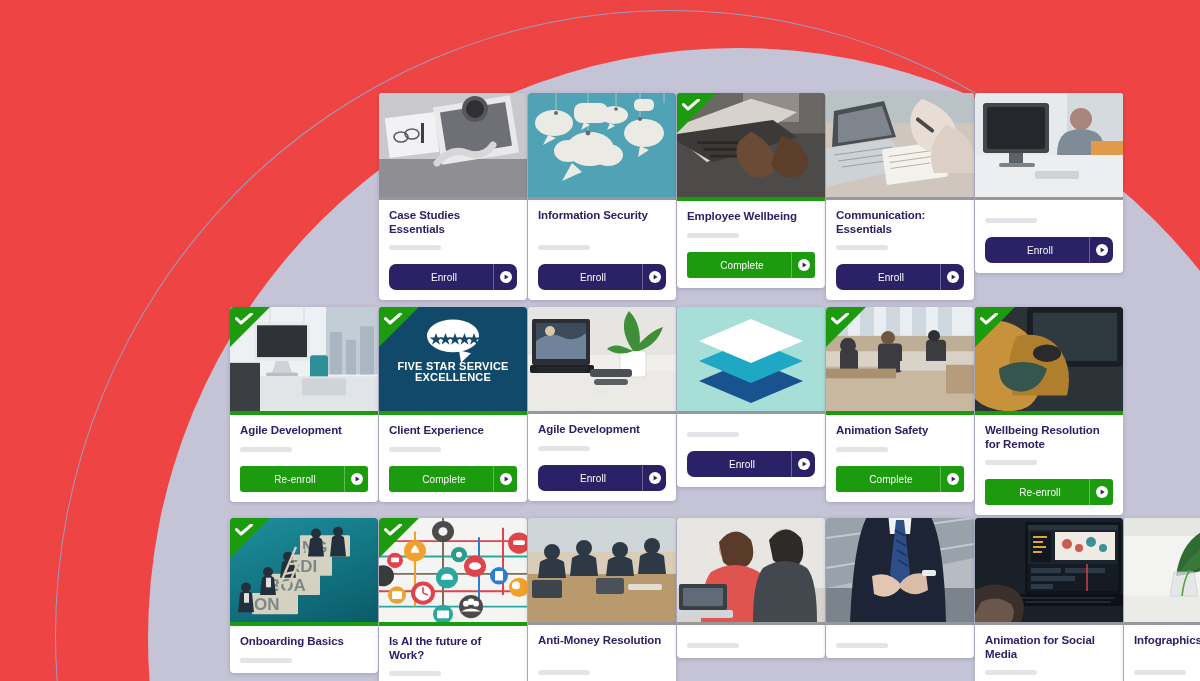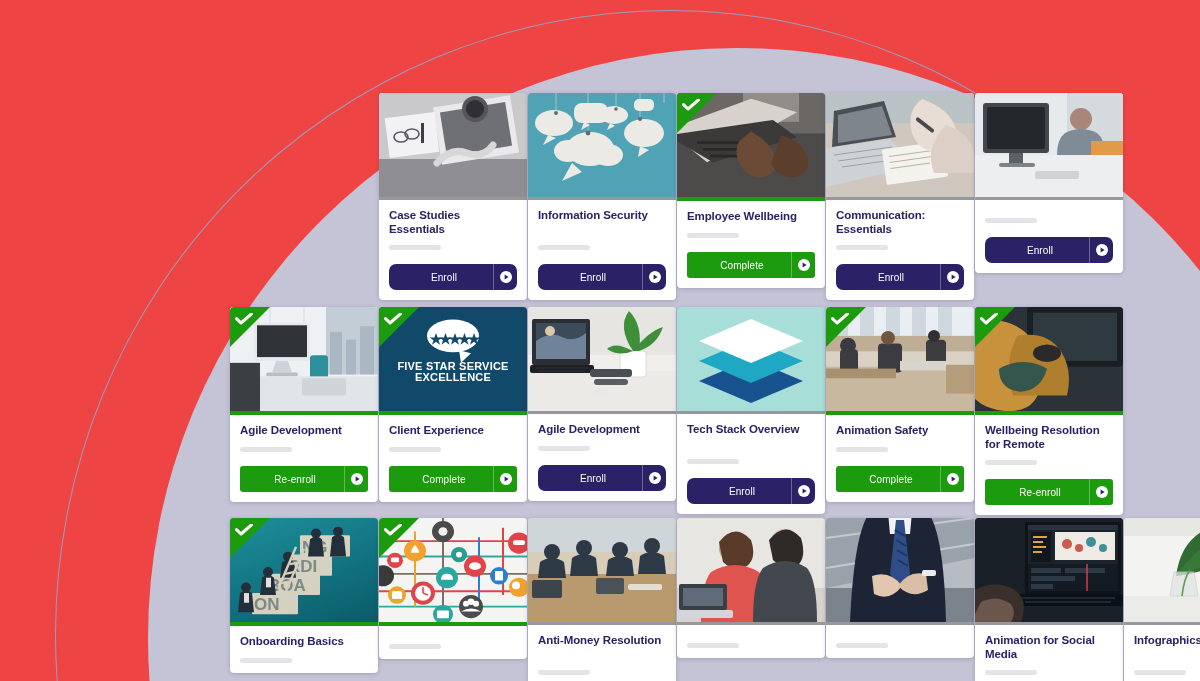--- a/index.html
+++ b/index.html
@@ -496,21 +496,20 @@
     <div class="thumb grayline">
       <div class="thumb-art mint-flat"></div>
       <svg class="svgfill" viewBox="0 0 148 104" preserveAspectRatio="none">
         <path d="M74 52 L126 74 L74 96 L22 74 Z" fill="#18528f"></path>
         <path d="M74 32 L126 54 L74 76 L22 54 Z" fill="#1fa8c4"></path>
         <path d="M74 12 L126 34 L74 56 L22 34 Z" fill="#ffffff"></path>
       </svg>
 
     </div>
     <div class="card-body">
-      <div class="card-title ">Tech Stack Overview</div>
       <div class="ph-bar"></div>
 
       <div class="btn enroll">
         <span class="btn-label">Enroll</span>
         <span class="btn-play">
               <svg width="12" height="12" viewBox="0 0 12 12" aria-hidden="true">
     <circle cx="6" cy="6" r="6" fill="#ffffff"></circle>
     <path d="M4.6 3.4 L8.6 6 L4.6 8.6 Z" fill="#2b2166"></path>
   </svg>
             </span>
@@ -700,20 +699,21 @@
               <circle cx="137" cy="70" r="4" fill="#fff"></circle>
           <circle cx="4" cy="60" r="11" fill="#3a3a3a"></circle>
         </g>
       </svg>
       <div class="badge"></div>
       <div class="badge-check"><svg width="18" height="12" viewBox="0 0 18 12" aria-hidden="true">
     <path d="M1.5 5.6 L6 10 L16.5 0.8" stroke="#ffffff" stroke-width="3" fill="none" stroke-linecap="round" stroke-linejoin="round"></path>
   </svg></div>
     </div>
     <div class="card-body">
+      <div class="card-title ">Is AI the future of Work?</div>
       <div class="ph-bar"></div>
 
     </div>
       </div>
       <div class="card" style="left: 528px; top: 518px;">
     <div class="thumb grayline">
       <div class="thumb-art grad-meeting"></div>
       <svg class="svgfill" viewBox="0 0 148 104" preserveAspectRatio="none">
         <rect x="0" y="0" width="148" height="104" fill="#d8cdb9"></rect>
         <rect x="0" y="0" width="148" height="34" fill="#cfd6d9"></rect>

